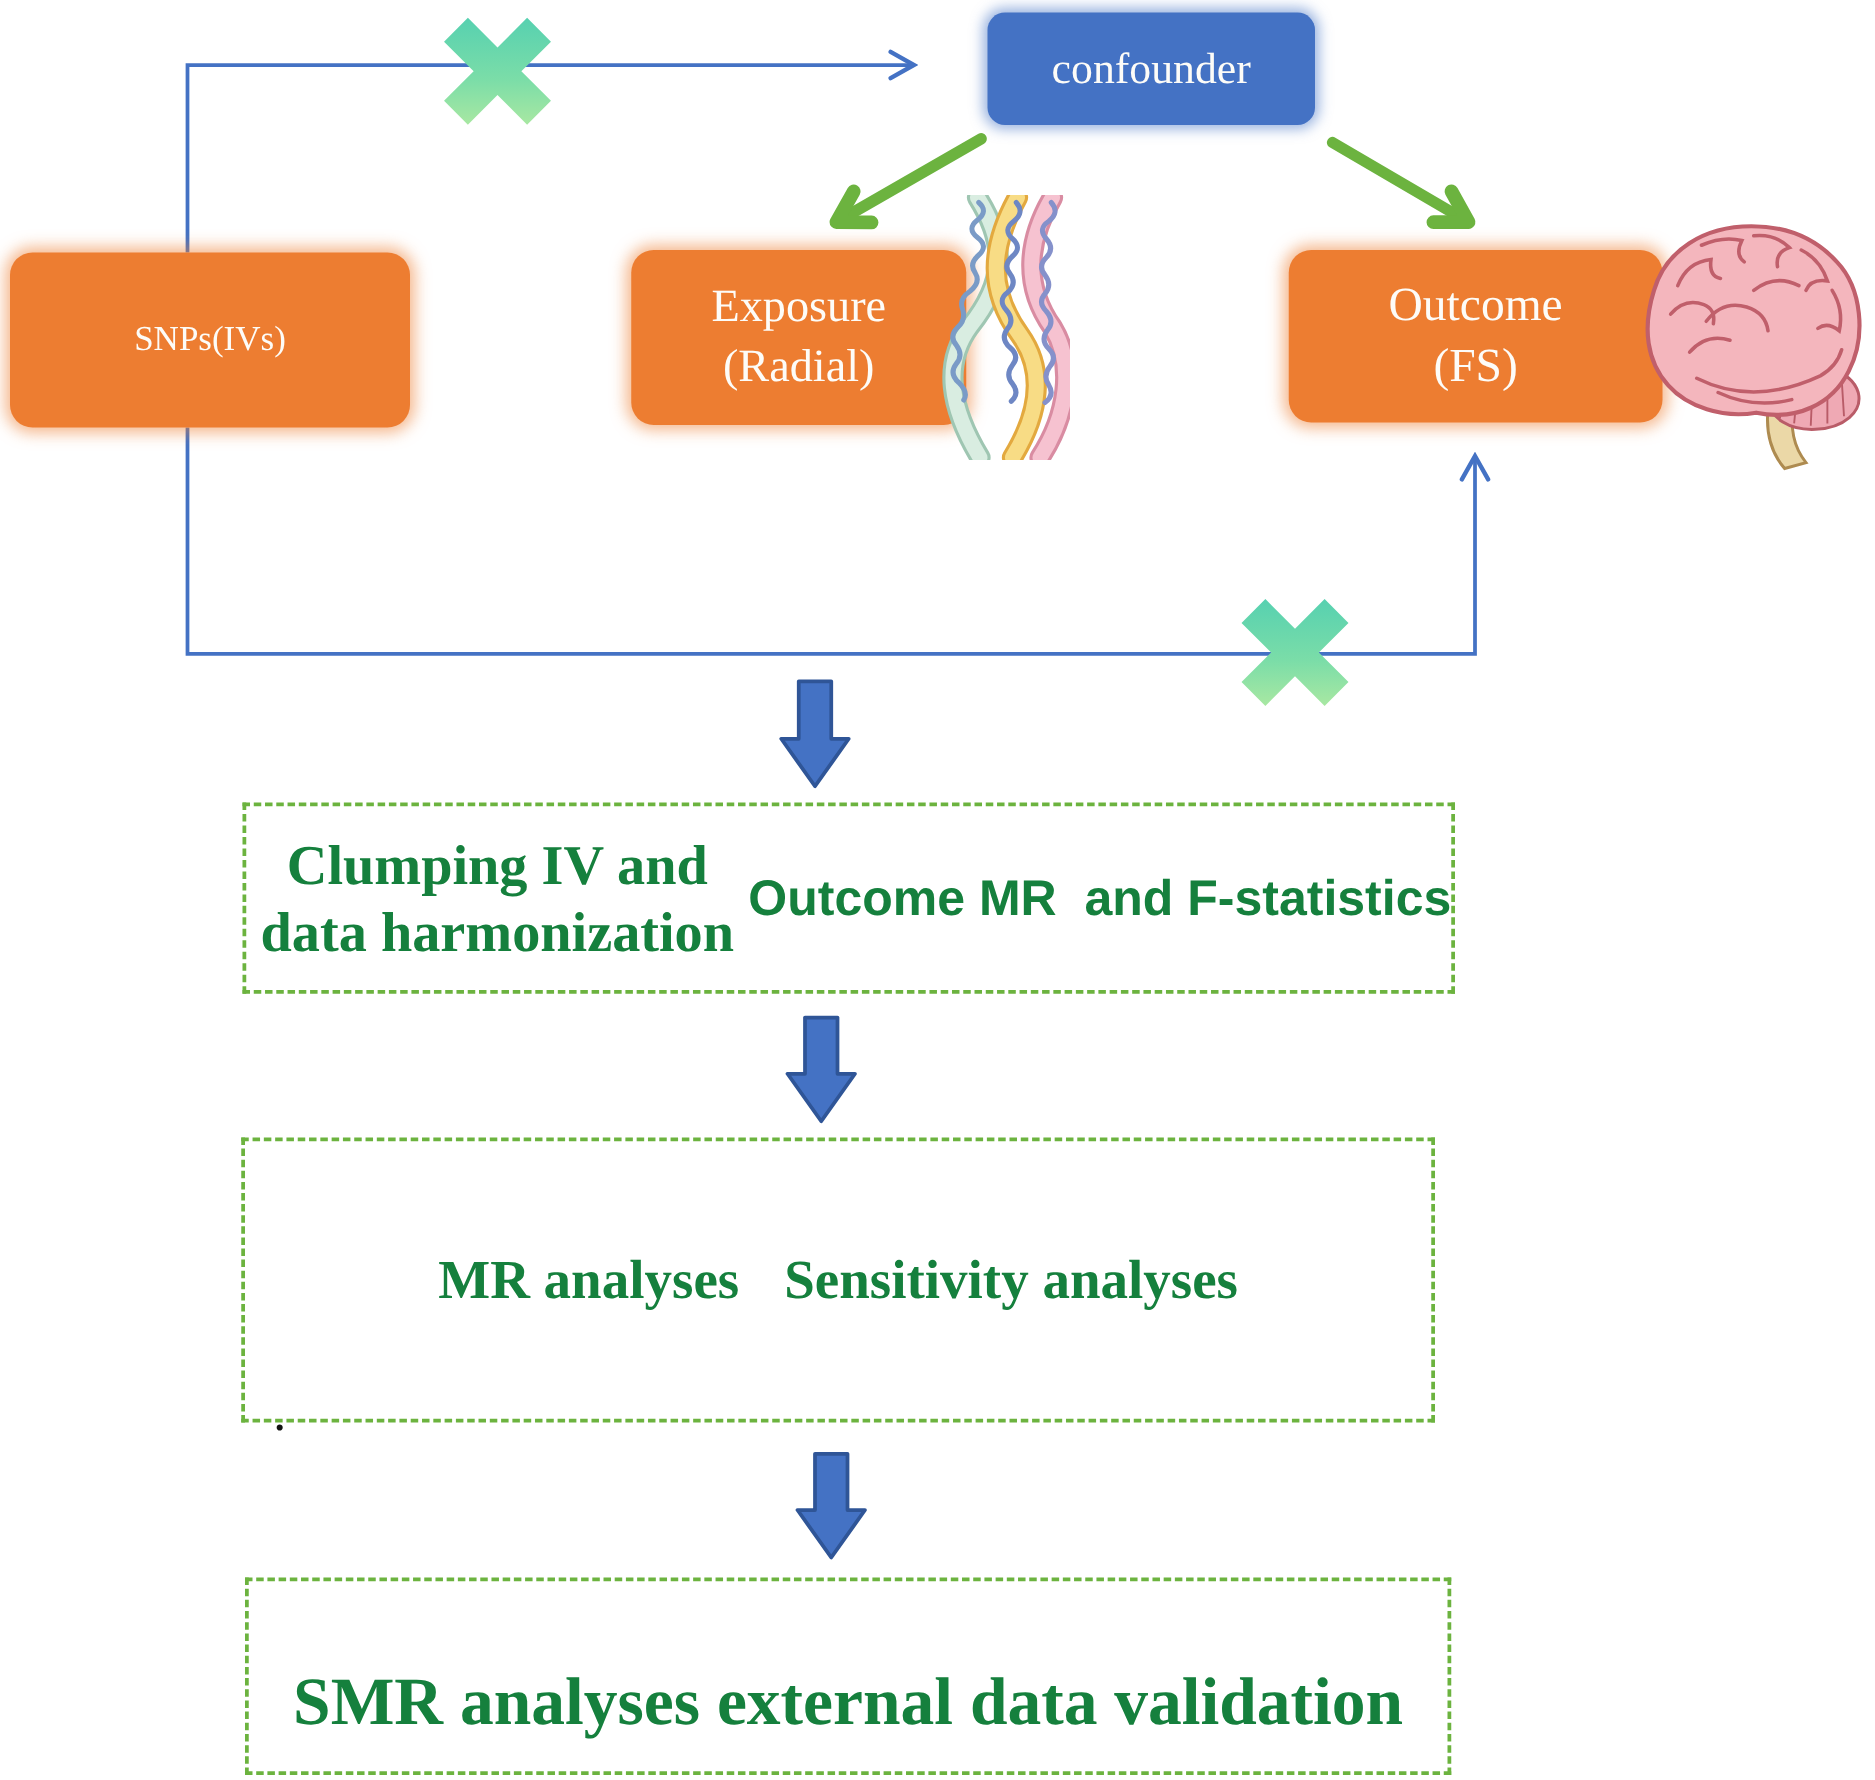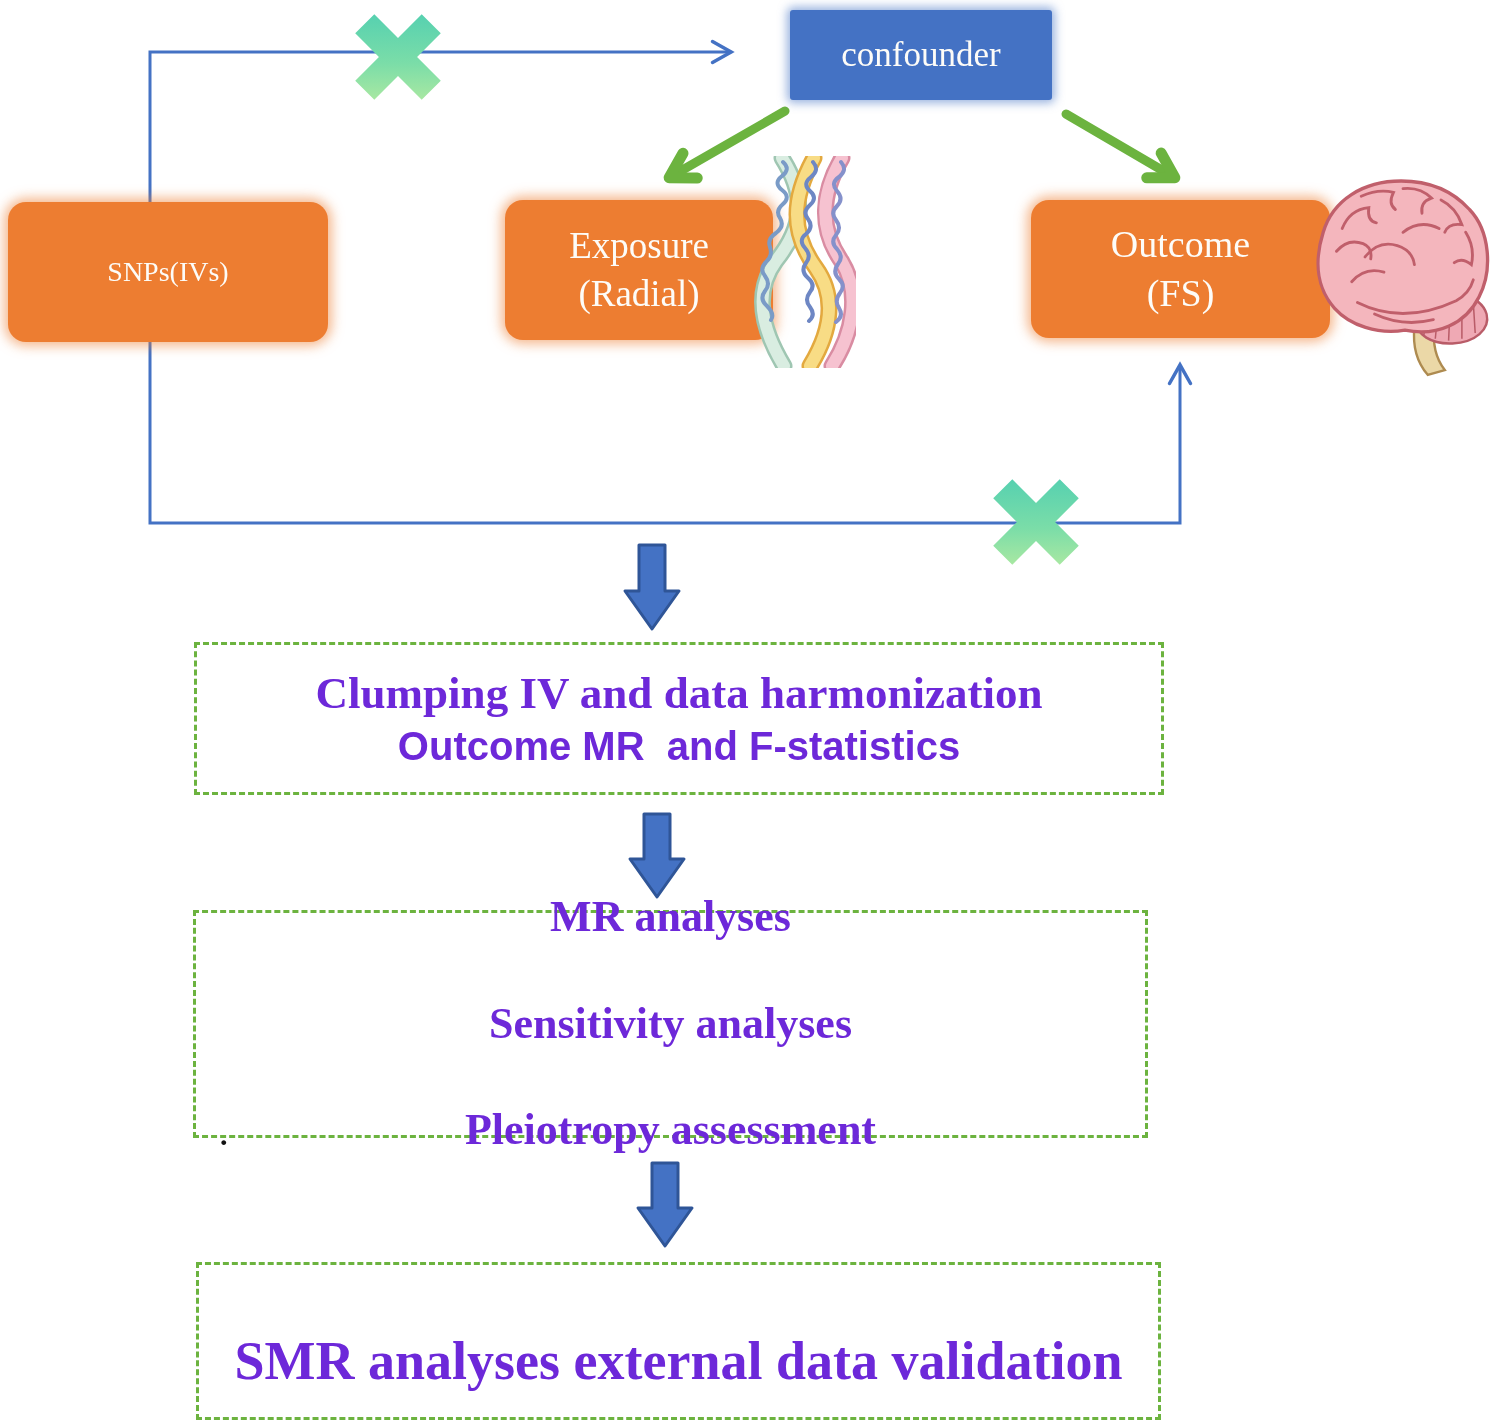--- a/index.html
+++ b/index.html
@@ -7,35 +7,35 @@
   #canvas {
     position:relative; width:1500px; height:1424px; background:#ffffff; overflow:hidden;
   }
   #connector-layer { position:absolute; left:0; top:0; width:1500px; height:1424px; }
 
   .node {
     position:absolute; display:flex; flex-direction:column; align-items:center; justify-content:center;
     color:#fdfcf8; text-align:center; line-height:1.3;
   }
   .node-orange { background:#ED7D31; border-radius:18px; box-shadow:0 0 12px 4px rgba(237,125,49,.55); }
-  .node-blue   { background:#4472C4; border-radius:3px; box-shadow:0 0 10px 3px rgba(68,114,196,.55); }
+  .node-blue   { background:#4472C4; border-radius:14px; box-shadow:0 0 10px 3px rgba(68,114,196,.55); }
 
   #node-confounder { left:790px; top:10px;  width:262px; height:90px;  font-size:35px; }
   #node-snps       { left:8px;   top:202px; width:320px; height:140px; font-size:28px; }
   #node-exposure   { left:505px; top:200px; width:268px; height:140px; font-size:37px; }
   #node-outcome    { left:1031px;top:200px; width:299px; height:138px; font-size:38px; }
 
   .icon-wrap { position:absolute; }
   #dna-icon   { left:752px;  top:156px; width:104px; height:212px; }
   #brain-icon { left:1308px; top:170px; width:190px; height:212px; }
 
   .step-box {
     position:absolute; border:3px dashed #6CB33F;
-    display:flex; flex-direction:column; align-items:center; justify-content:center;
-    color:#6d28d9; text-align:center;
+    display:flex; flex-direction:row; align-items:center; justify-content:center;
+    color:#15803d; text-align:center;
   }
   #step-box-1 { left:194px; top:642px;  width:970px; height:153px; }
   #step-box-2 { left:193px; top:910px;  width:955px; height:228px;gap:36px; }
   #step-box-3 { left:196px; top:1262px; width:965px; height:158px; }
 
   .serif-bold { font-family:"Liberation Serif","DejaVu Serif",serif; font-weight:700; }
   .sans-bold  { font-family:"Liberation Sans","DejaVu Sans",sans-serif; font-weight:700; white-space:pre; }
 
   #step-box-1 .l1 { font-size:45px; line-height:1.2; }
   #step-box-1 .l2 { font-size:40px; line-height:1.3; }
@@ -165,21 +165,20 @@
   </div>
 
   <div id="step-box-1" class="step-box">
     <p class="l1 serif-bold">Clumping IV and data harmonization</p>
     <p class="l2 sans-bold">Outcome MR  and F-statistics</p>
   </div>
 
   <div id="step-box-2" class="step-box">
     <p class="serif-bold">MR analyses</p>
     <p class="serif-bold">Sensitivity analyses</p>
-    <p class="serif-bold">Pleiotropy assessment</p>
   </div>
 
   <div id="step-box-3" class="step-box">
     <p class="l1 serif-bold">SMR analyses external data validation</p>
   </div>
 
   <span id="stray-mark">.</span>
 
 </div>
 

